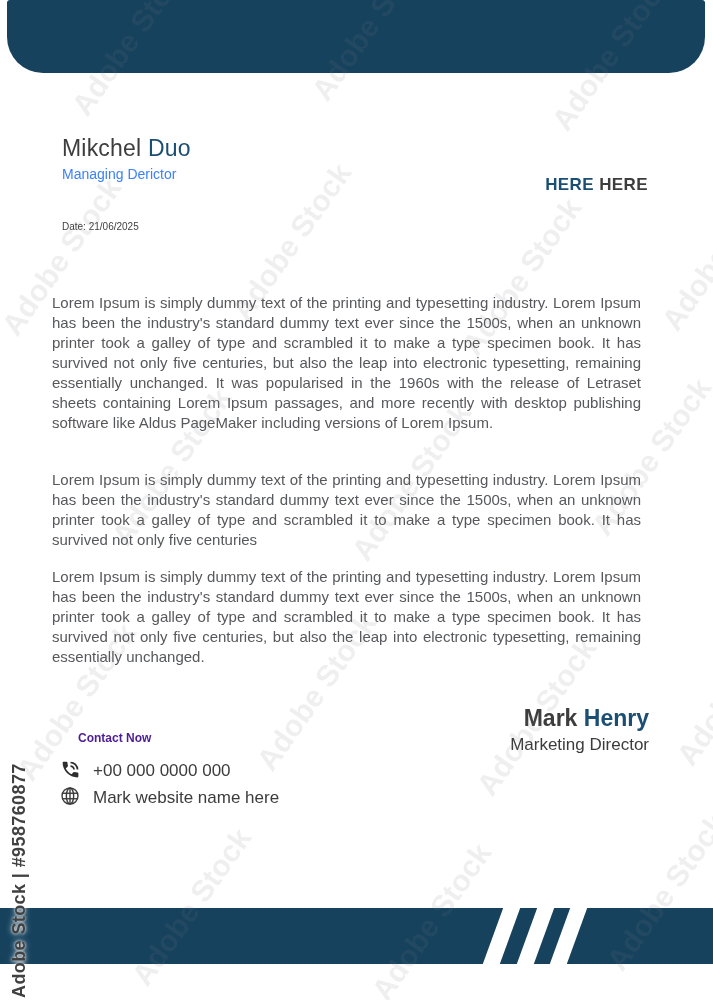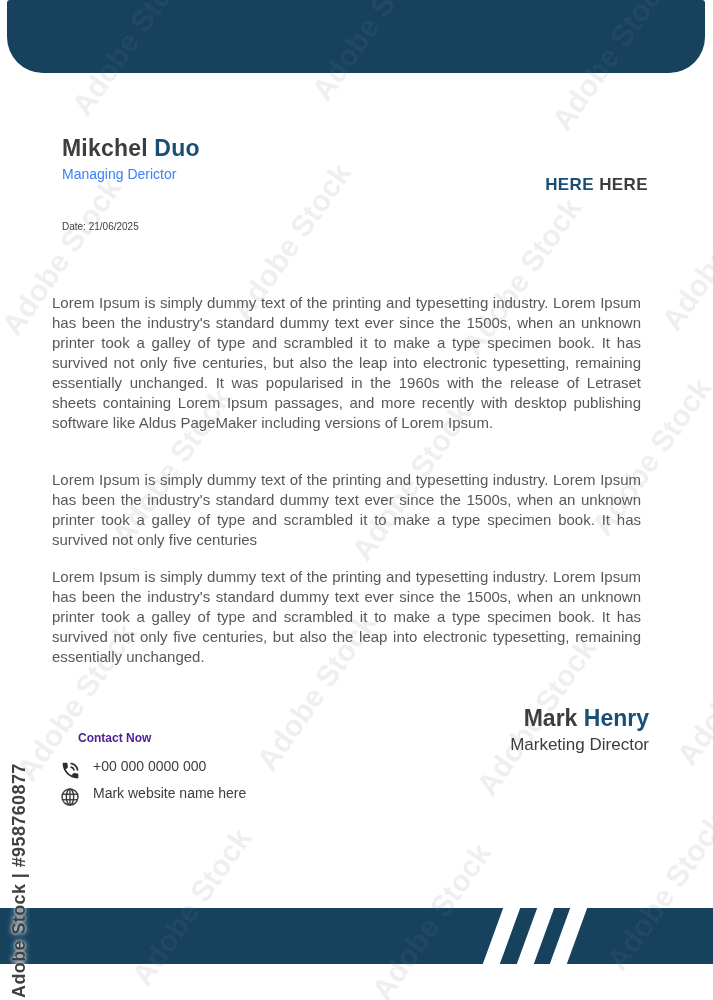--- a/index.html
+++ b/index.html
@@ -7,41 +7,41 @@
     position:relative;width:713px;height:1000px;overflow:hidden;background:#fff;
     font-family:"Liberation Sans","DejaVu Sans",sans-serif;
   }
   
   .header-band{
     position:absolute;top:0;left:7px;width:698px;height:73px;
     background:var(--accent);border-radius:3px 3px 36px 36px;
   }
   
   .identity{position:absolute;left:62px;top:135px;}
-  .identity .name{font-size:23px;font-weight:bold;color:var(--heading);letter-spacing:.2px;line-height:26px;}
+  .identity .name{font-size:23px;font-weight:normal;color:var(--heading);letter-spacing:.2px;line-height:26px;}
   .identity .name .last{color:var(--blue);}
   .identity .role{font-size:14px;color:#3b82f6;margin-top:5px;}
   
   .logo{position:absolute;right:65px;top:175px;font-size:17px;font-weight:bold;letter-spacing:.4px;}
   .logo .w1{color:var(--blue);}
   .logo .w2{color:var(--heading);margin-top:8px;}
   
   .date-line{position:absolute;left:62px;top:221px;font-size:10px;color:#3f3f3f;}
   
   .letter{position:absolute;left:52px;top:293px;width:589px;}
   .letter p{
     margin:0 0 37px;font-size:15px;line-height:20px;color:var(--body);
     text-align:justify;
   }
   .letter p:nth-of-type(2){margin-bottom:17px;}
   .letter p:last-child{margin-bottom:0;}
   
   .contact{position:absolute;left:58px;top:731px;}
   .contact .contact-heading{margin:0 0 13px 20px;font-size:12px;font-weight:bold;color:#4c1d95;}
-  .contact .row{display:flex;align-items:flex-start;margin-bottom:4px;height:23px;font-size:14px;color:#3c3c3c;}
+  .contact .row{display:flex;align-items:flex-end;margin-bottom:4px;height:23px;font-size:17px;color:#3c3c3c;}
   .contact .row .ic{width:24px;height:24px;margin-right:11px;display:flex;align-items:center;justify-content:center;}
   .contact .row svg{display:block;}
   
   .signature{position:absolute;right:64px;top:705px;text-align:right;}
   .signature .name{font-size:23px;font-weight:bold;color:var(--heading);line-height:26px;}
   .signature .name .last{color:var(--blue);}
   .signature .role{font-size:17px;color:#3c3c3c;margin-top:4px;}
   
   .footer{position:absolute;left:0;top:908px;width:713px;height:56px;background:var(--accent);overflow:hidden;}
   .slash{position:absolute;top:-8px;height:72px;width:17px;background:#fff;transform:skewX(-20deg);}

